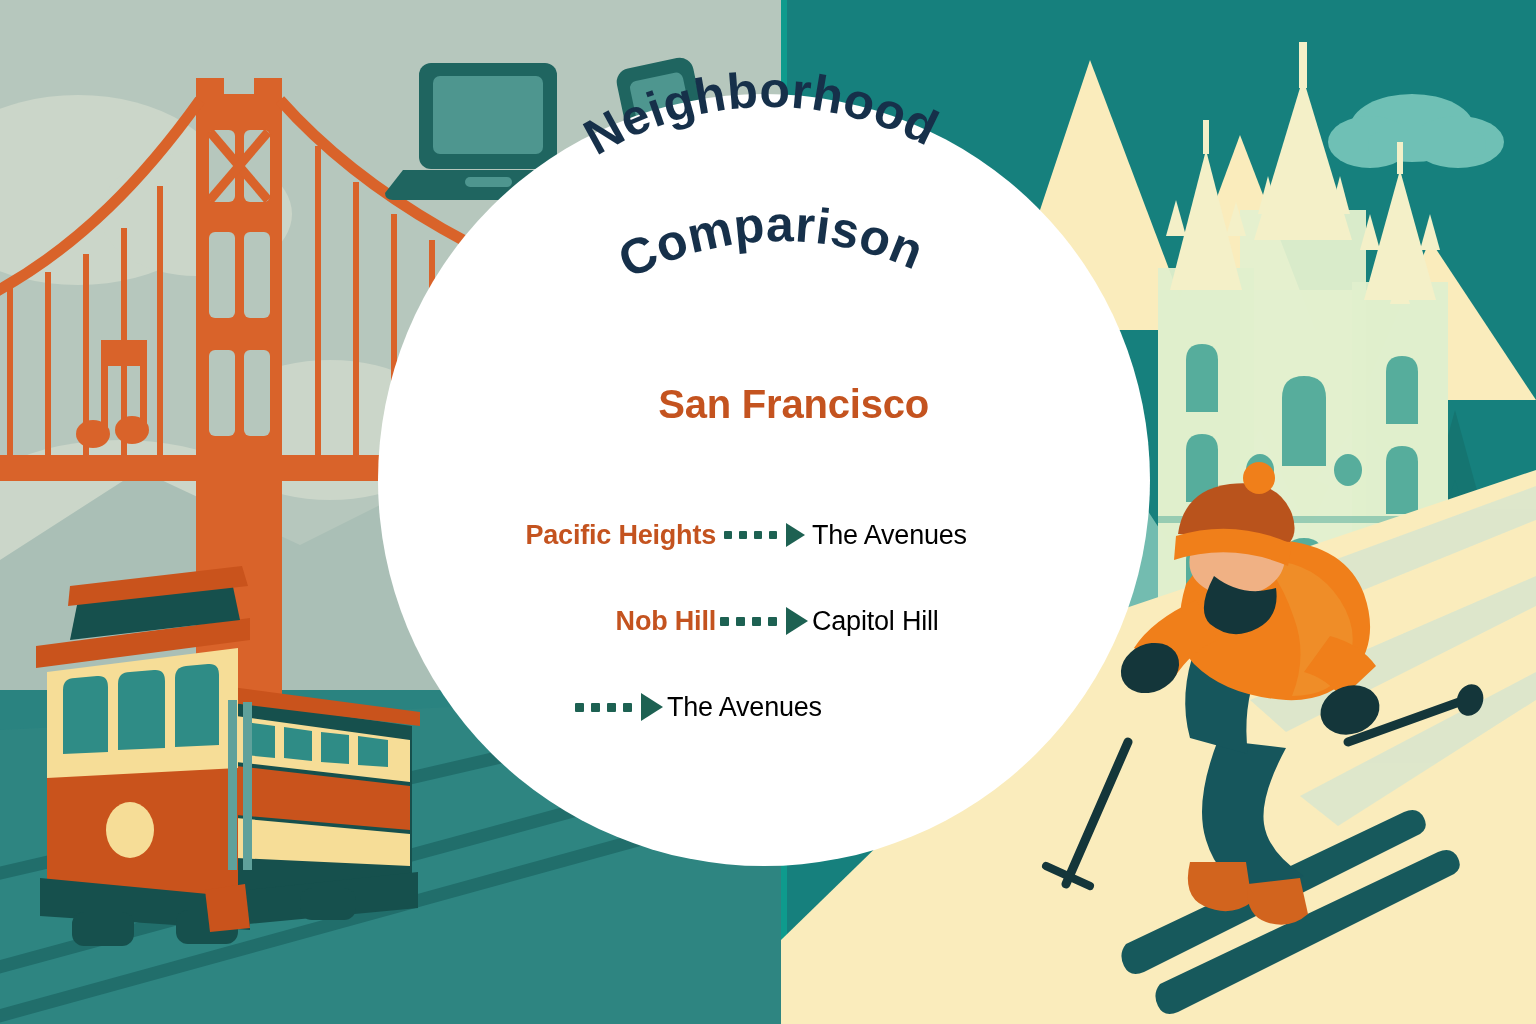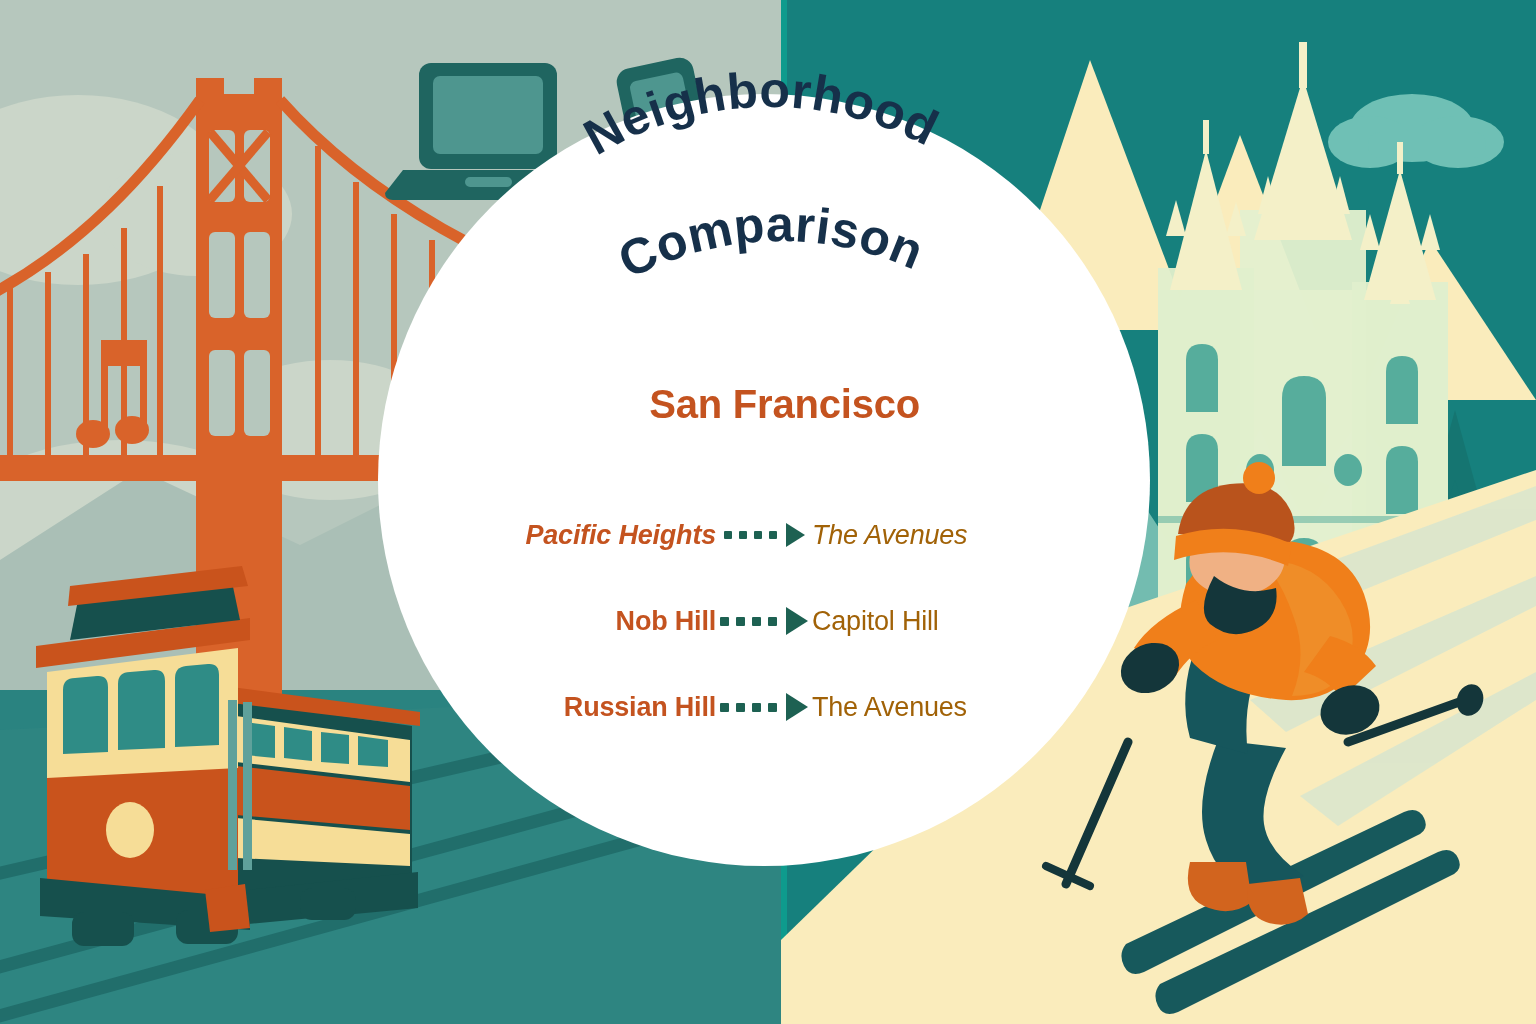--- a/index.html
+++ b/index.html
@@ -30,21 +30,21 @@
   .title-wrap svg{width:772px;height:230px;overflow:visible;}
   .title-txt{
     font-family:"Liberation Sans", sans-serif;
     font-size:50px; font-weight:700; fill:#16304a;
     letter-spacing:0.4px;
   }
 
   
   .city-row{
     position:absolute;left:0;top:288px;width:772px;
-    display:flex;align-items:center;justify-content:center;
+    display:flex;align-items:center;justify-content:center;flex-direction:column;
   }
   .city-a{
     font-size:40px;font-weight:700;color:#c4531f;
     width:330px;text-align:right;letter-spacing:-0.2px;
   }
   .city-gap{width:18px;}
   .city-b{
     font-size:42px;font-weight:400;color:#4a7060;
     width:330px;text-align:left;letter-spacing:-0.2px;
   }
@@ -53,34 +53,34 @@
   .rows{position:absolute;left:0;top:398px;width:772px;}
   .crow{
     display:flex;align-items:center;justify-content:center;
     height:86px;
   }
   .left-n{
     width:290px;text-align:right;color:#c4531f;font-weight:700;
     letter-spacing:-0.2px;white-space:nowrap;
   }
   .right-n{
-    width:290px;text-align:left;color:#a16207;font-weight:400;
+    width:290px;text-align:left;color:#000000;font-weight:400;
     letter-spacing:-0.2px;white-space:nowrap;
   }
   .arrow{
     width:96px;display:flex;align-items:center;justify-content:center;
     gap:7px;flex-shrink:0;
   }
   .dash{width:9px;height:9px;background:#1d6152;border-radius:1px;}
   .tri{
     width:0;height:0;border-top:14px solid transparent;
     border-bottom:14px solid transparent;border-left:22px solid #1d6152;
     margin-left:2px;
   }
-  .r-small .left-n,.r-small .right-n{font-size:27px;font-style:italic;}
+  .r-small .left-n,.r-small .right-n{font-size:27px;}
   .r-small .dash{width:8px;height:8px;}
   .r-small .tri{border-top-width:12px;border-bottom-width:12px;border-left-width:19px;}
   .r-big .left-n,.r-big .right-n{font-size:27px;}
 </style>
 </head>
 <body>
 
 <div id="stage">
 
   <svg class="layer" viewBox="0 0 1536 1024" preserveAspectRatio="none">
@@ -408,21 +408,20 @@
           <span class="dash"></span>
           <span class="dash"></span>
           <span class="dash"></span>
           <span class="dash"></span>
           <span class="tri"></span>
         </div>
         <div class="right-n">Capitol Hill</div>
       </div>
 
       <div class="crow r-big">
-        <div class="left-n">Russian Hill</div>
         <div class="arrow">
           <span class="dash"></span>
           <span class="dash"></span>
           <span class="dash"></span>
           <span class="dash"></span>
           <span class="tri"></span>
         </div>
         <div class="right-n">The Avenues</div>
       </div>
 

